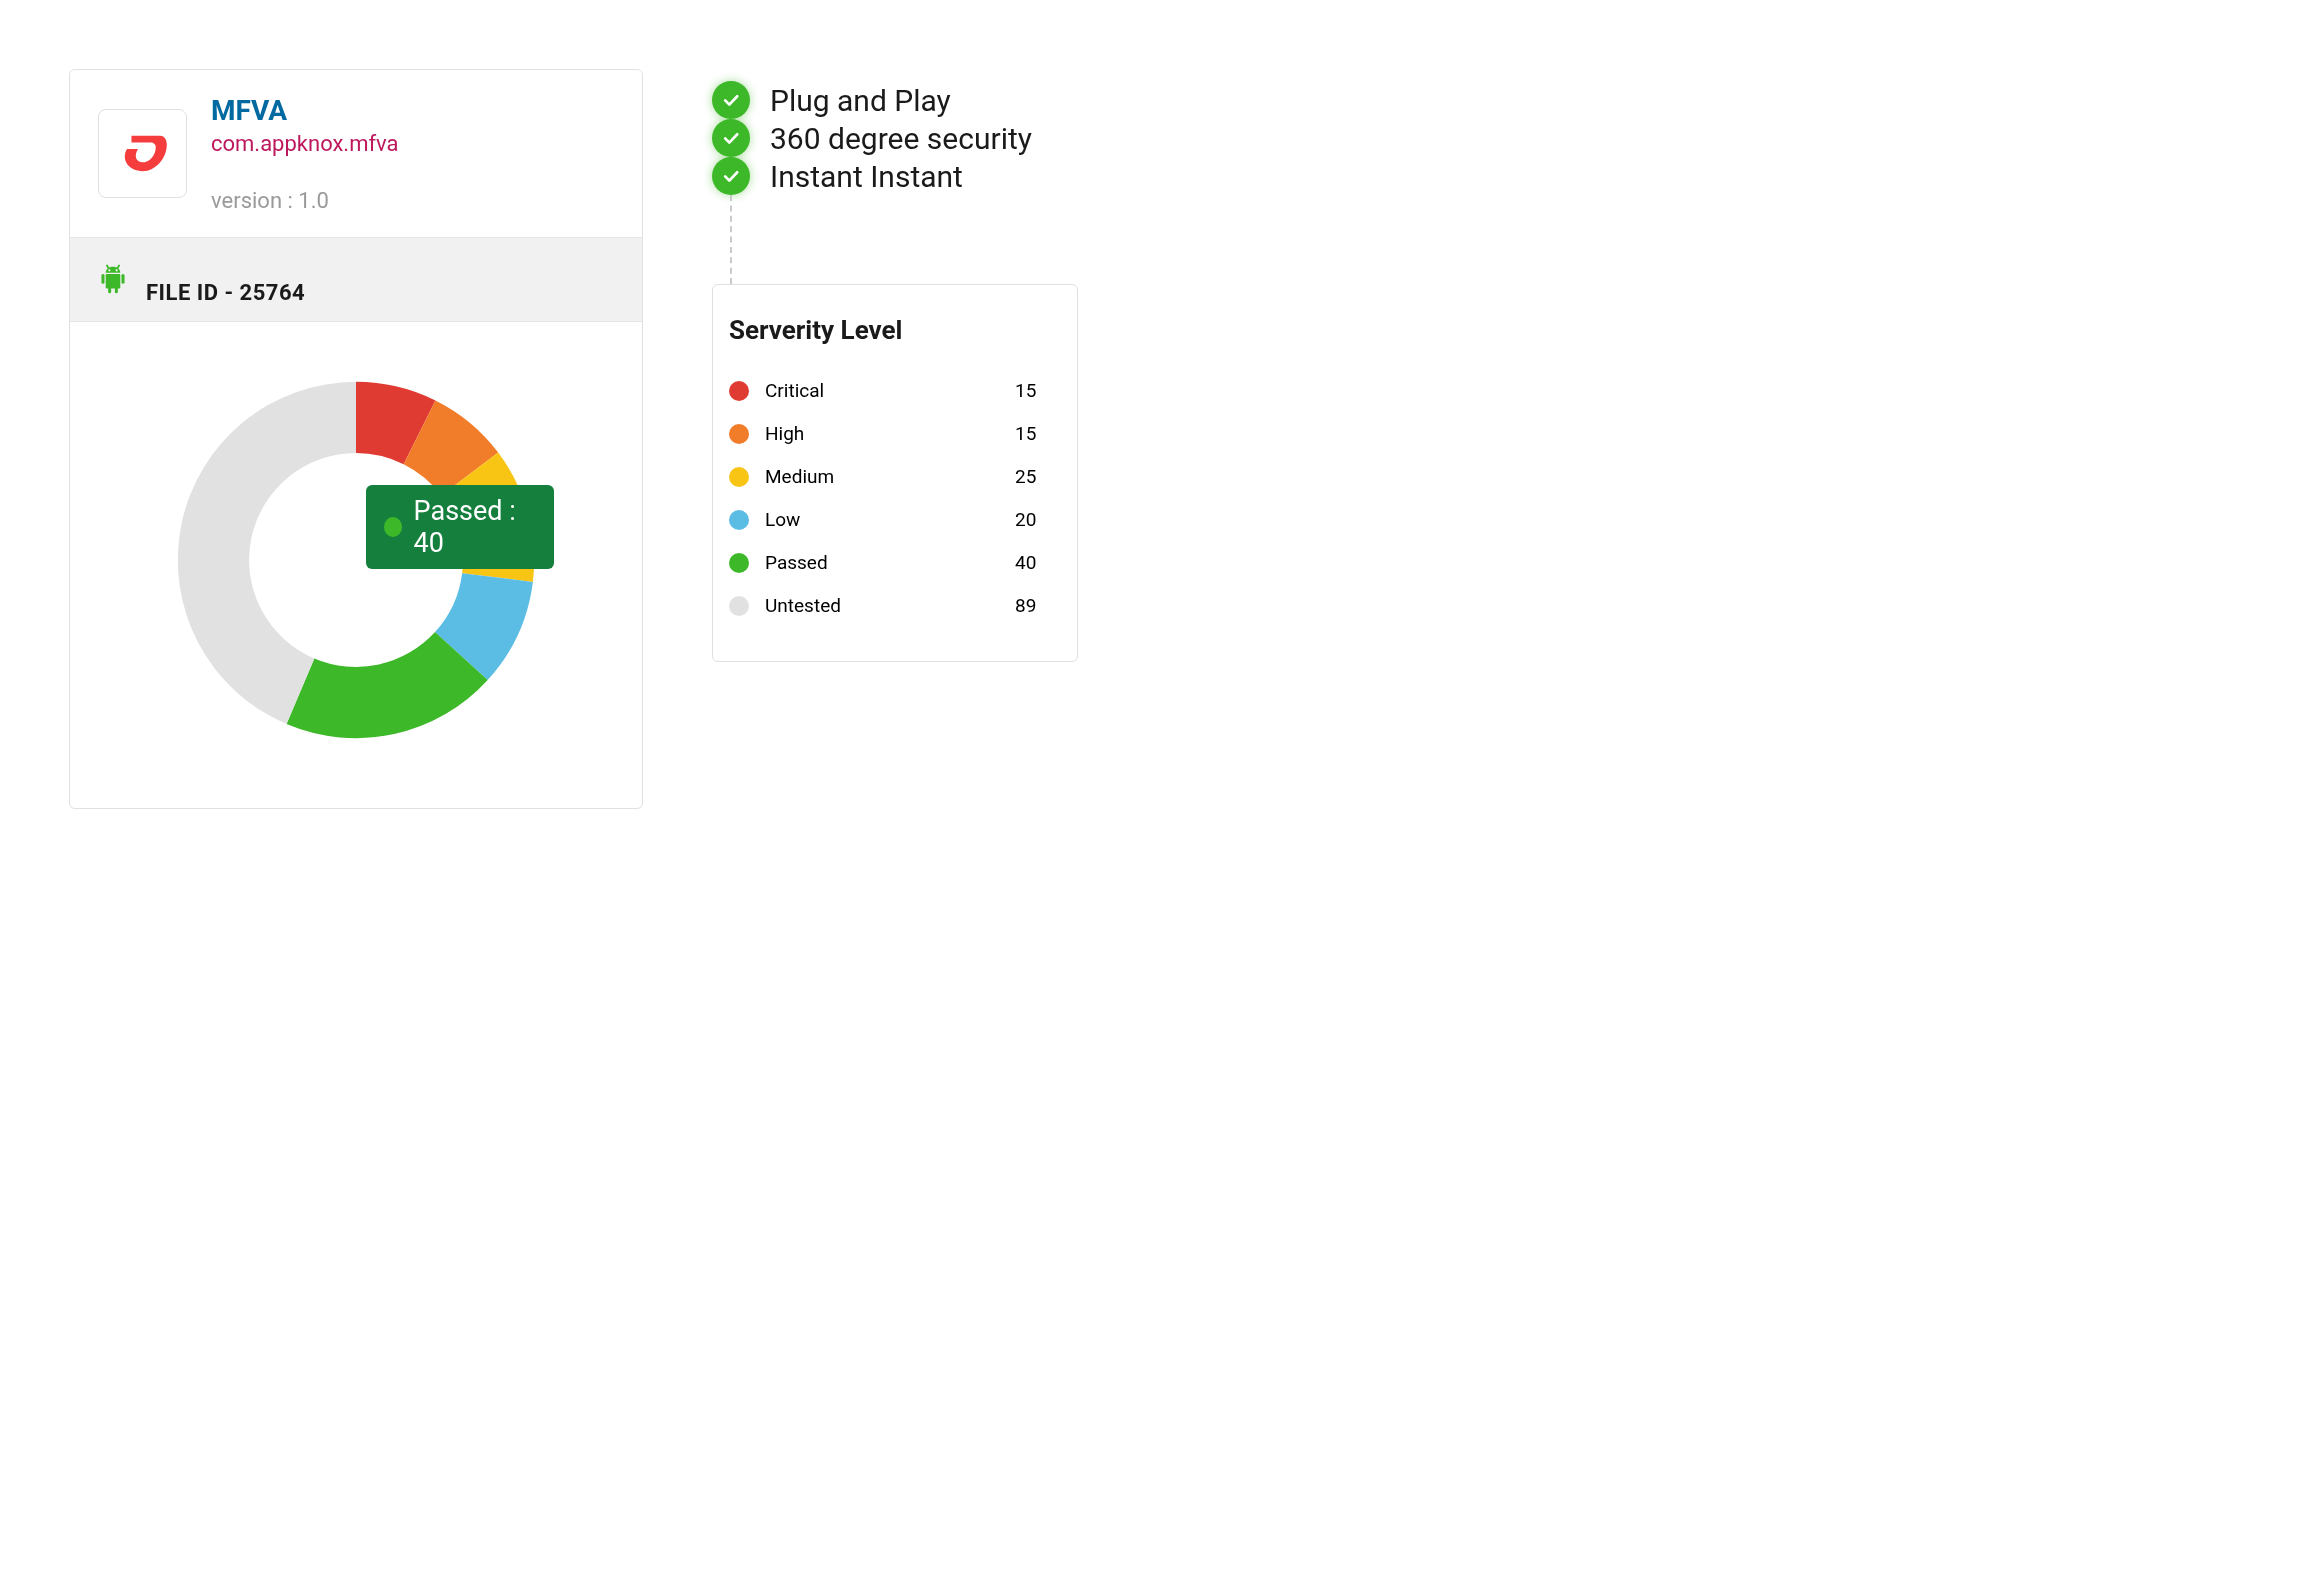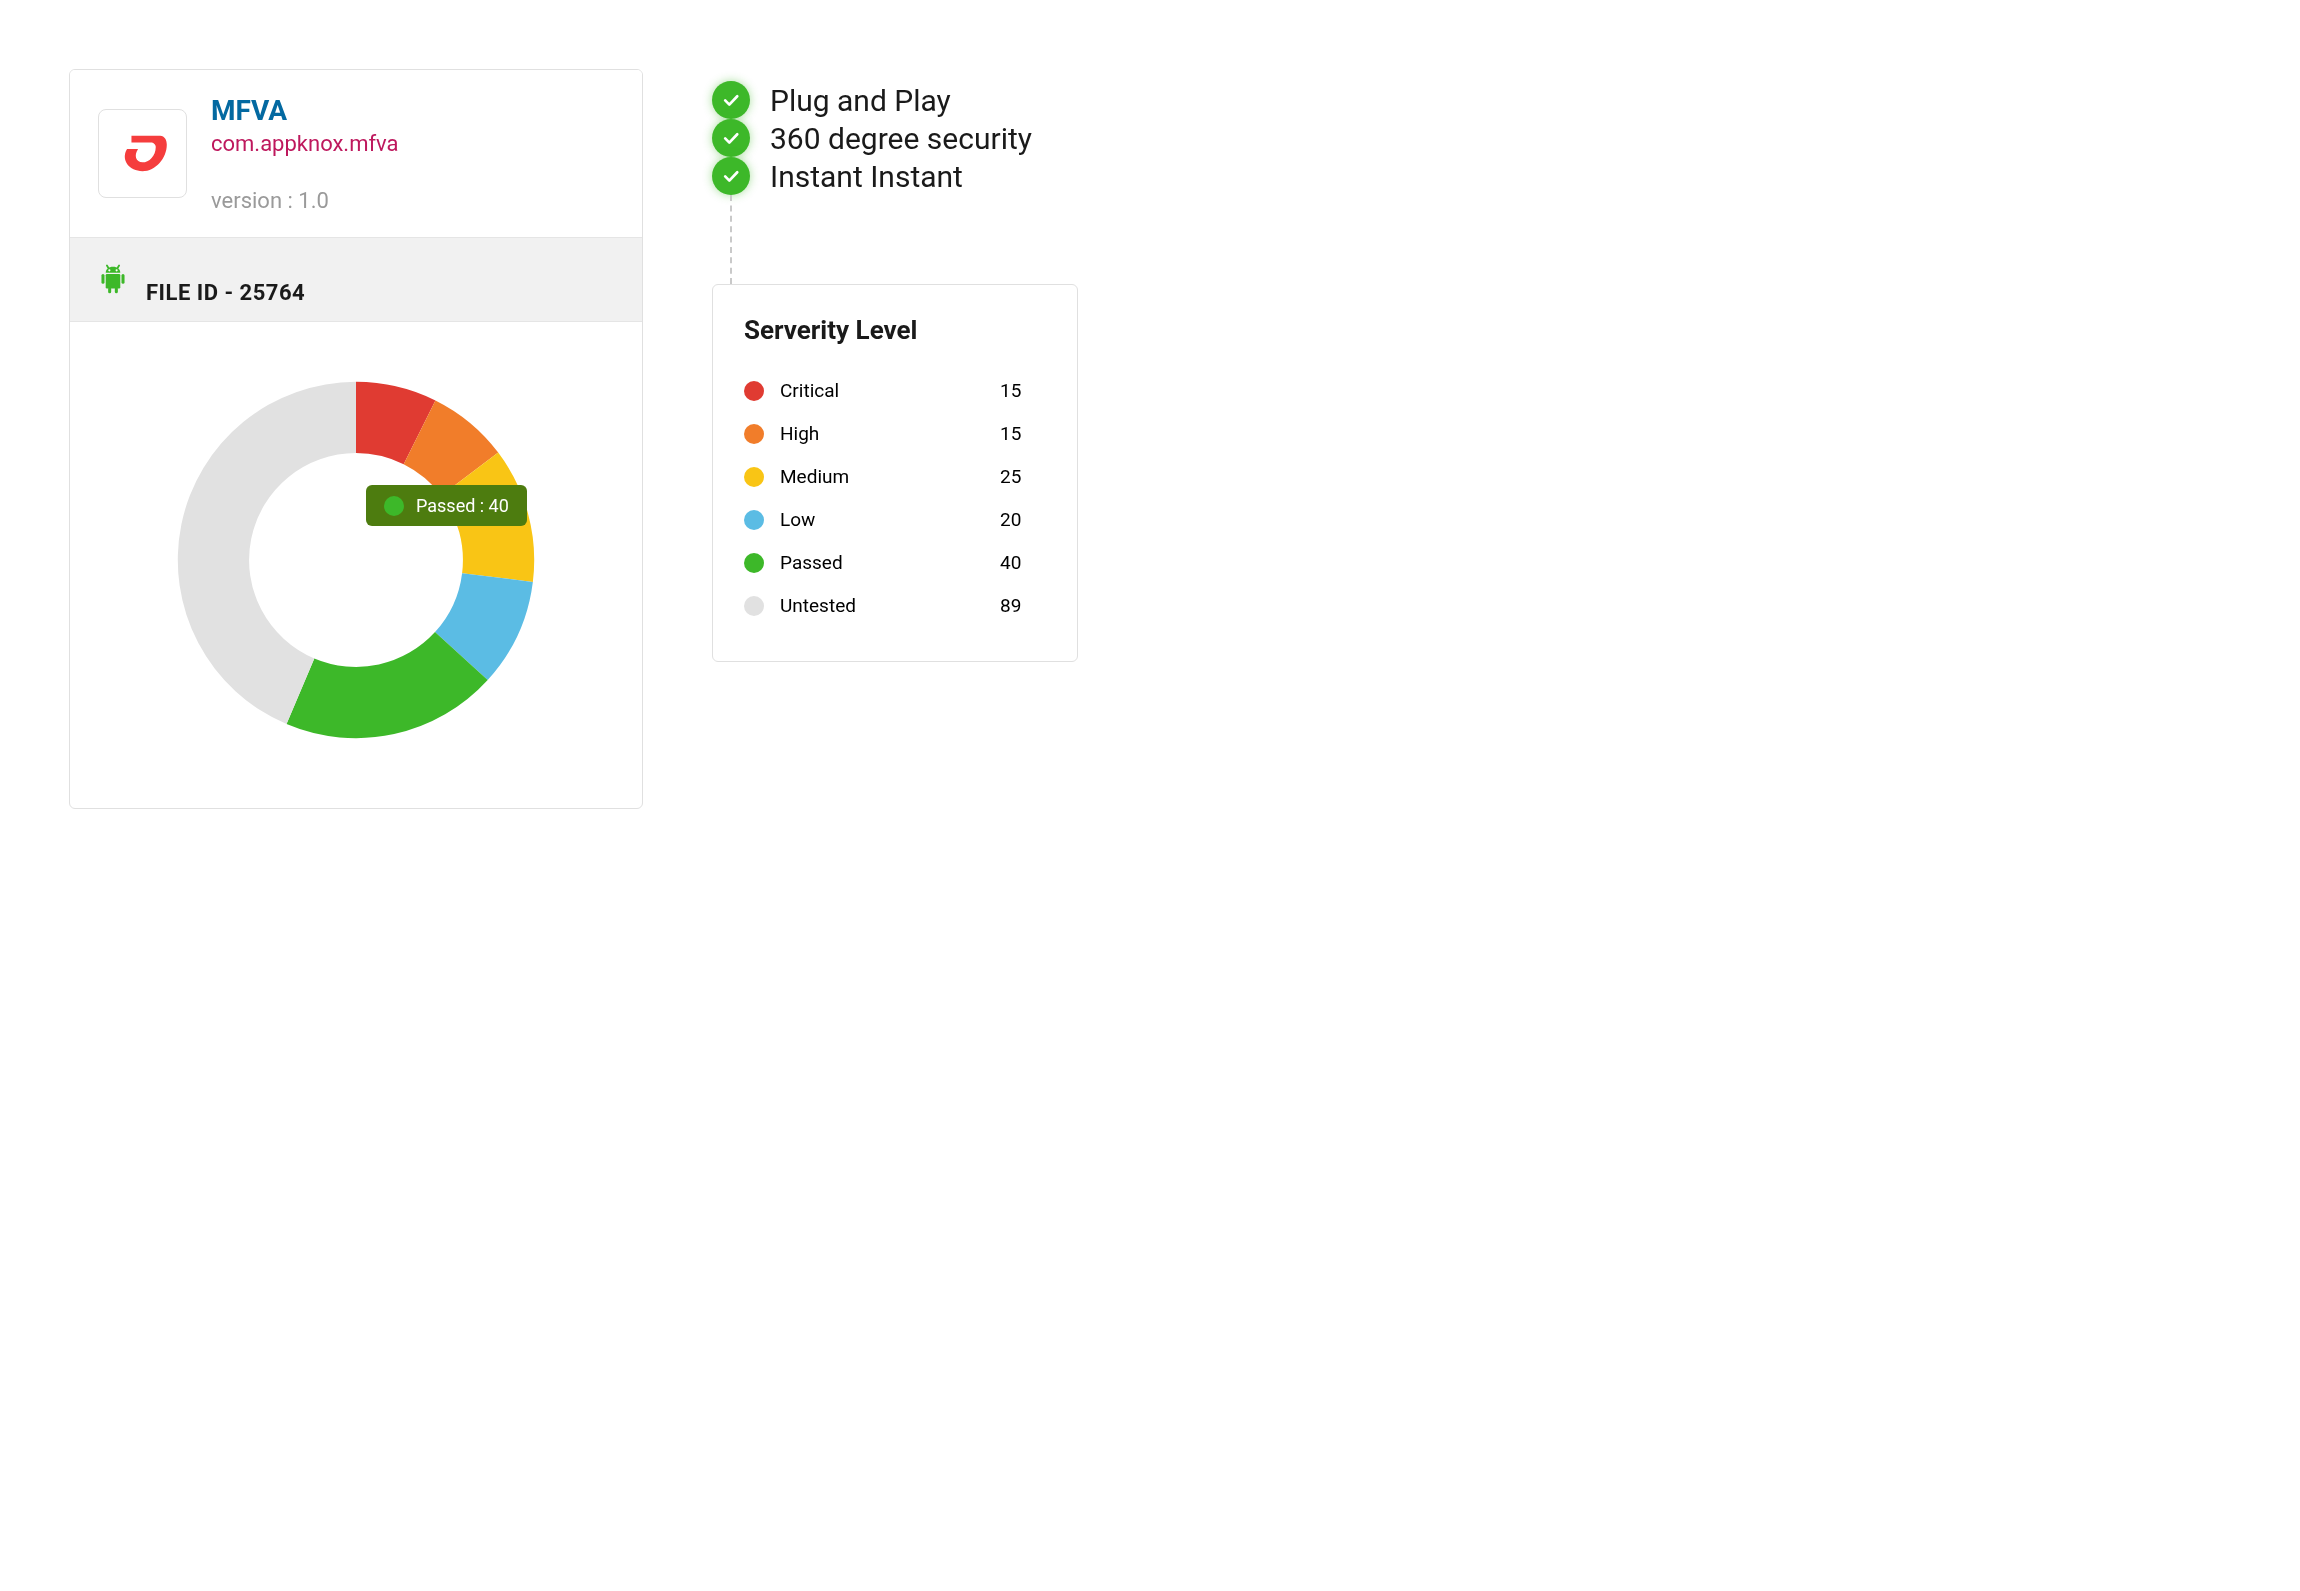--- a/index.html
+++ b/index.html
@@ -92,28 +92,28 @@
       height: 396px;
     }
     .donut-wrapper svg {
       width: 396px;
       height: 396px;
     }
     .tooltip {
       position: absolute;
       top: 123px;
       left: 208px;
-      background: #4d7c0f;
+      background: #15803d;
       color: #fff;
       padding: 10px 18px;
       border-radius: 6px;
       display: flex;
       align-items: center;
       gap: 12px;
-      font-size: 18px;
+      font-size: 27px;
     }
     .tooltip .dot {
       width: 20px;
       height: 20px;
       border-radius: 50%;
     }
 
     .right-col {
       display: flex;
       flex-direction: column;
@@ -150,21 +150,21 @@
     }
     .connector {
       border-left: 2px dashed #c9c9c9;
       height: 89px;
       margin-left: 18px;
     }
 
     .severity-card {
       border: 1px solid #e0e0e0;
       border-radius: 6px;
-      padding: 30px 31px 34px;
+      padding: 30px 16px 34px;
       width: 366px;
       background: #fff;
     }
     .severity-title {
       font-weight: 700;
       font-size: 26px;
       color: #1a1a1a;
       margin-bottom: 24px;
     }
     .severity-row {

